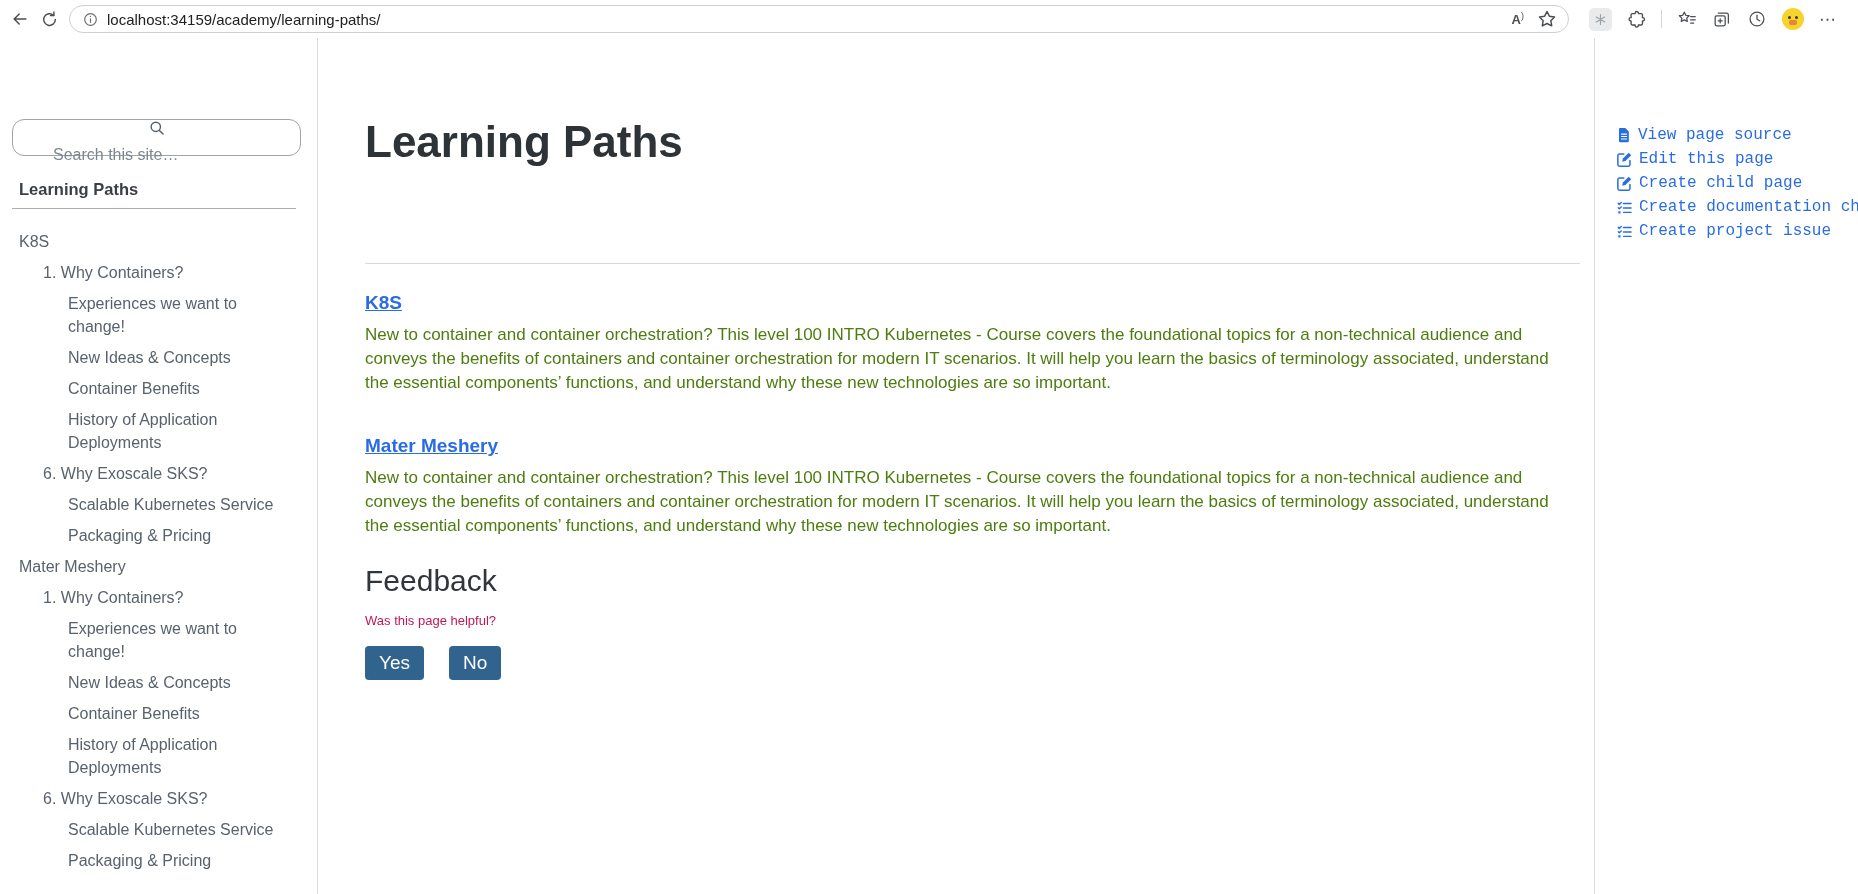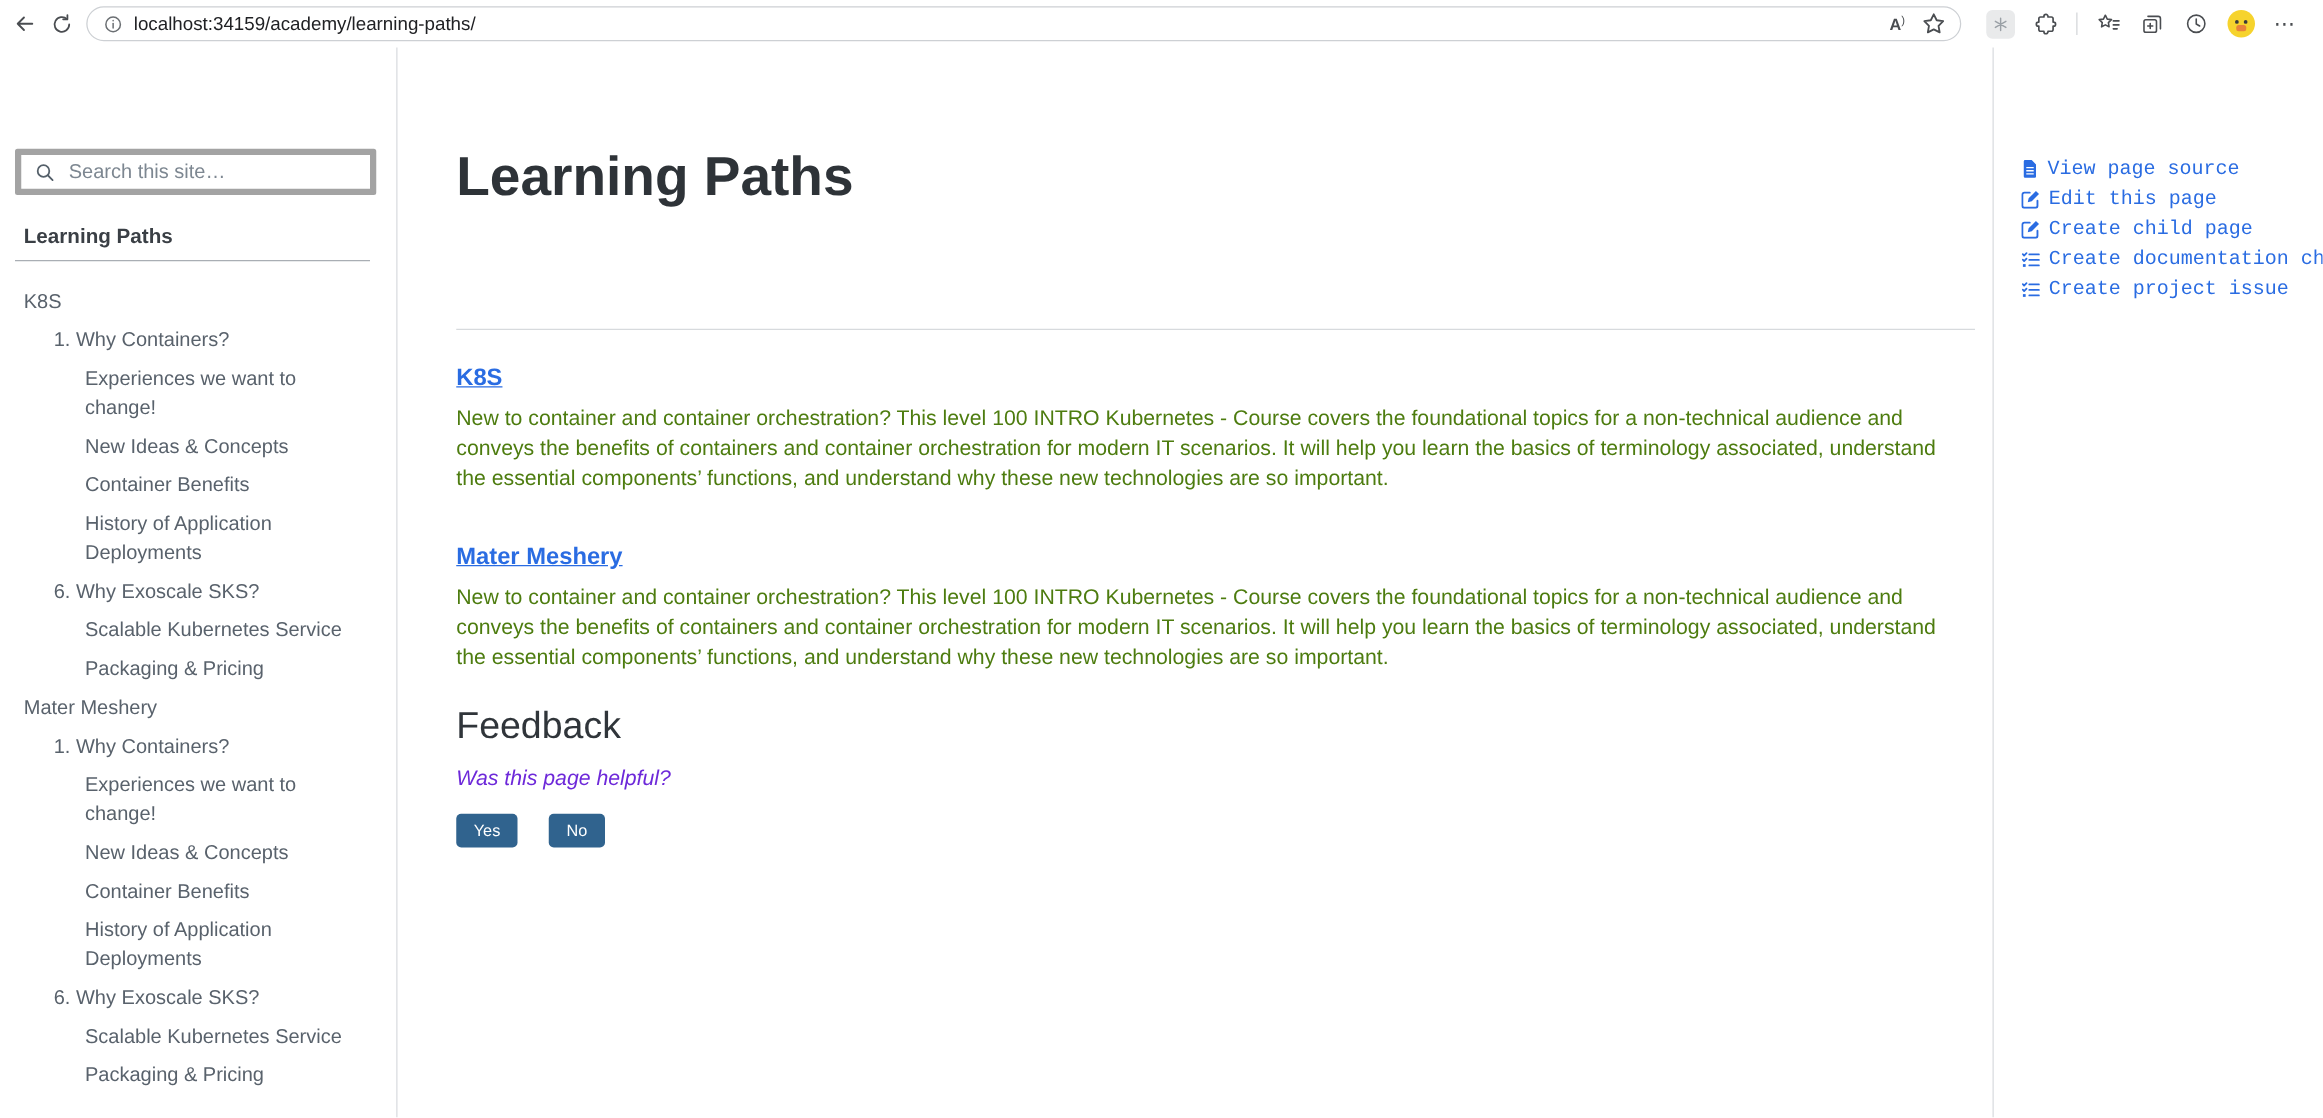--- a/index.html
+++ b/index.html
@@ -46,22 +46,23 @@
 
   
   .sidebar {
     width:318px; min-width:318px;
     border-right:1px solid #d9dcdf;
     padding:81px 16px 0 12px;
   }
   .searchbox {
     display:flex; align-items:center; gap:9px;
     height:37px; padding:0 11px;
-    border:5px solid #a3a3a3; border-radius:2px; background:#fff;
+    border:1px solid #a3a3a3; border-radius:12px; background:#fff;
     color:#7d8791;
+    flex-direction:column;
   }
   .searchbox input {
     border:none; outline:none; flex:1; font-size:16px;
     font-family:"Liberation Sans", sans-serif; color:#333; background:transparent;
   }
   .searchbox input::placeholder { color:#7d8791; opacity:1; }
   .sidebar-title { margin:24px 0 0 7px; font-size:16.5px; font-weight:bold; color:#3a3f45; }
   .sidebar-hr { border:none; border-top:1px solid #a9aeb4; margin:9px 0 0 0; width:284px; }
   .nav { margin-top:21px; padding:0; font-size:16px; color:#59626c; }
   .nav li { list-style:none; margin-bottom:8px; line-height:23px; padding-right:26px; }
@@ -72,25 +73,25 @@
 
   
   .main { flex:1; padding:78px 14px 0 47px; }
   .page-title { margin:0; font-size:44px; line-height:52px; font-weight:700; color:#2e3338; }
   .main-hr { border:none; border-top:1px solid #d7dadd; margin:95px 0 0 0; }
   .entry { margin-top:28px; }
   .entry.second { margin-top:40px; }
   .entry-title { font-size:19px; font-weight:700; color:#2a6ce2; text-decoration:underline; cursor:pointer; }
   .entry p { margin:9px 0 0 0; font-size:17px; line-height:24px; color:#4d7c0f; max-width:1205px; }
   .feedback-title { margin:26px 0 0 0; font-size:30px; font-weight:400; color:#30353a; }
-  .feedback-q { margin:15px 0 0 0; font-size:17px; color:#6d28d9;font-style:italic; }
+  .feedback-q { margin:15px 0 0 0; font-size:13px; color:#be185d; }
   .feedback-buttons { margin-top:18px; display:flex; gap:25px; }
   .btn {
     background:#30638E; color:#fff; border:none; border-radius:4px;
-    font-family:"Liberation Sans", sans-serif; font-size:13px;
+    font-family:"Liberation Sans", sans-serif; font-size:19px;
     padding:6px 14px; cursor:pointer;
   }
 
   
   .right-rail {
     width:264px; min-width:264px;
     border-left:1px solid #d9dcdf;
     padding:87px 0 0 22px;
     font-size:16px;
     font-family:Liberation Mono, monospace;

